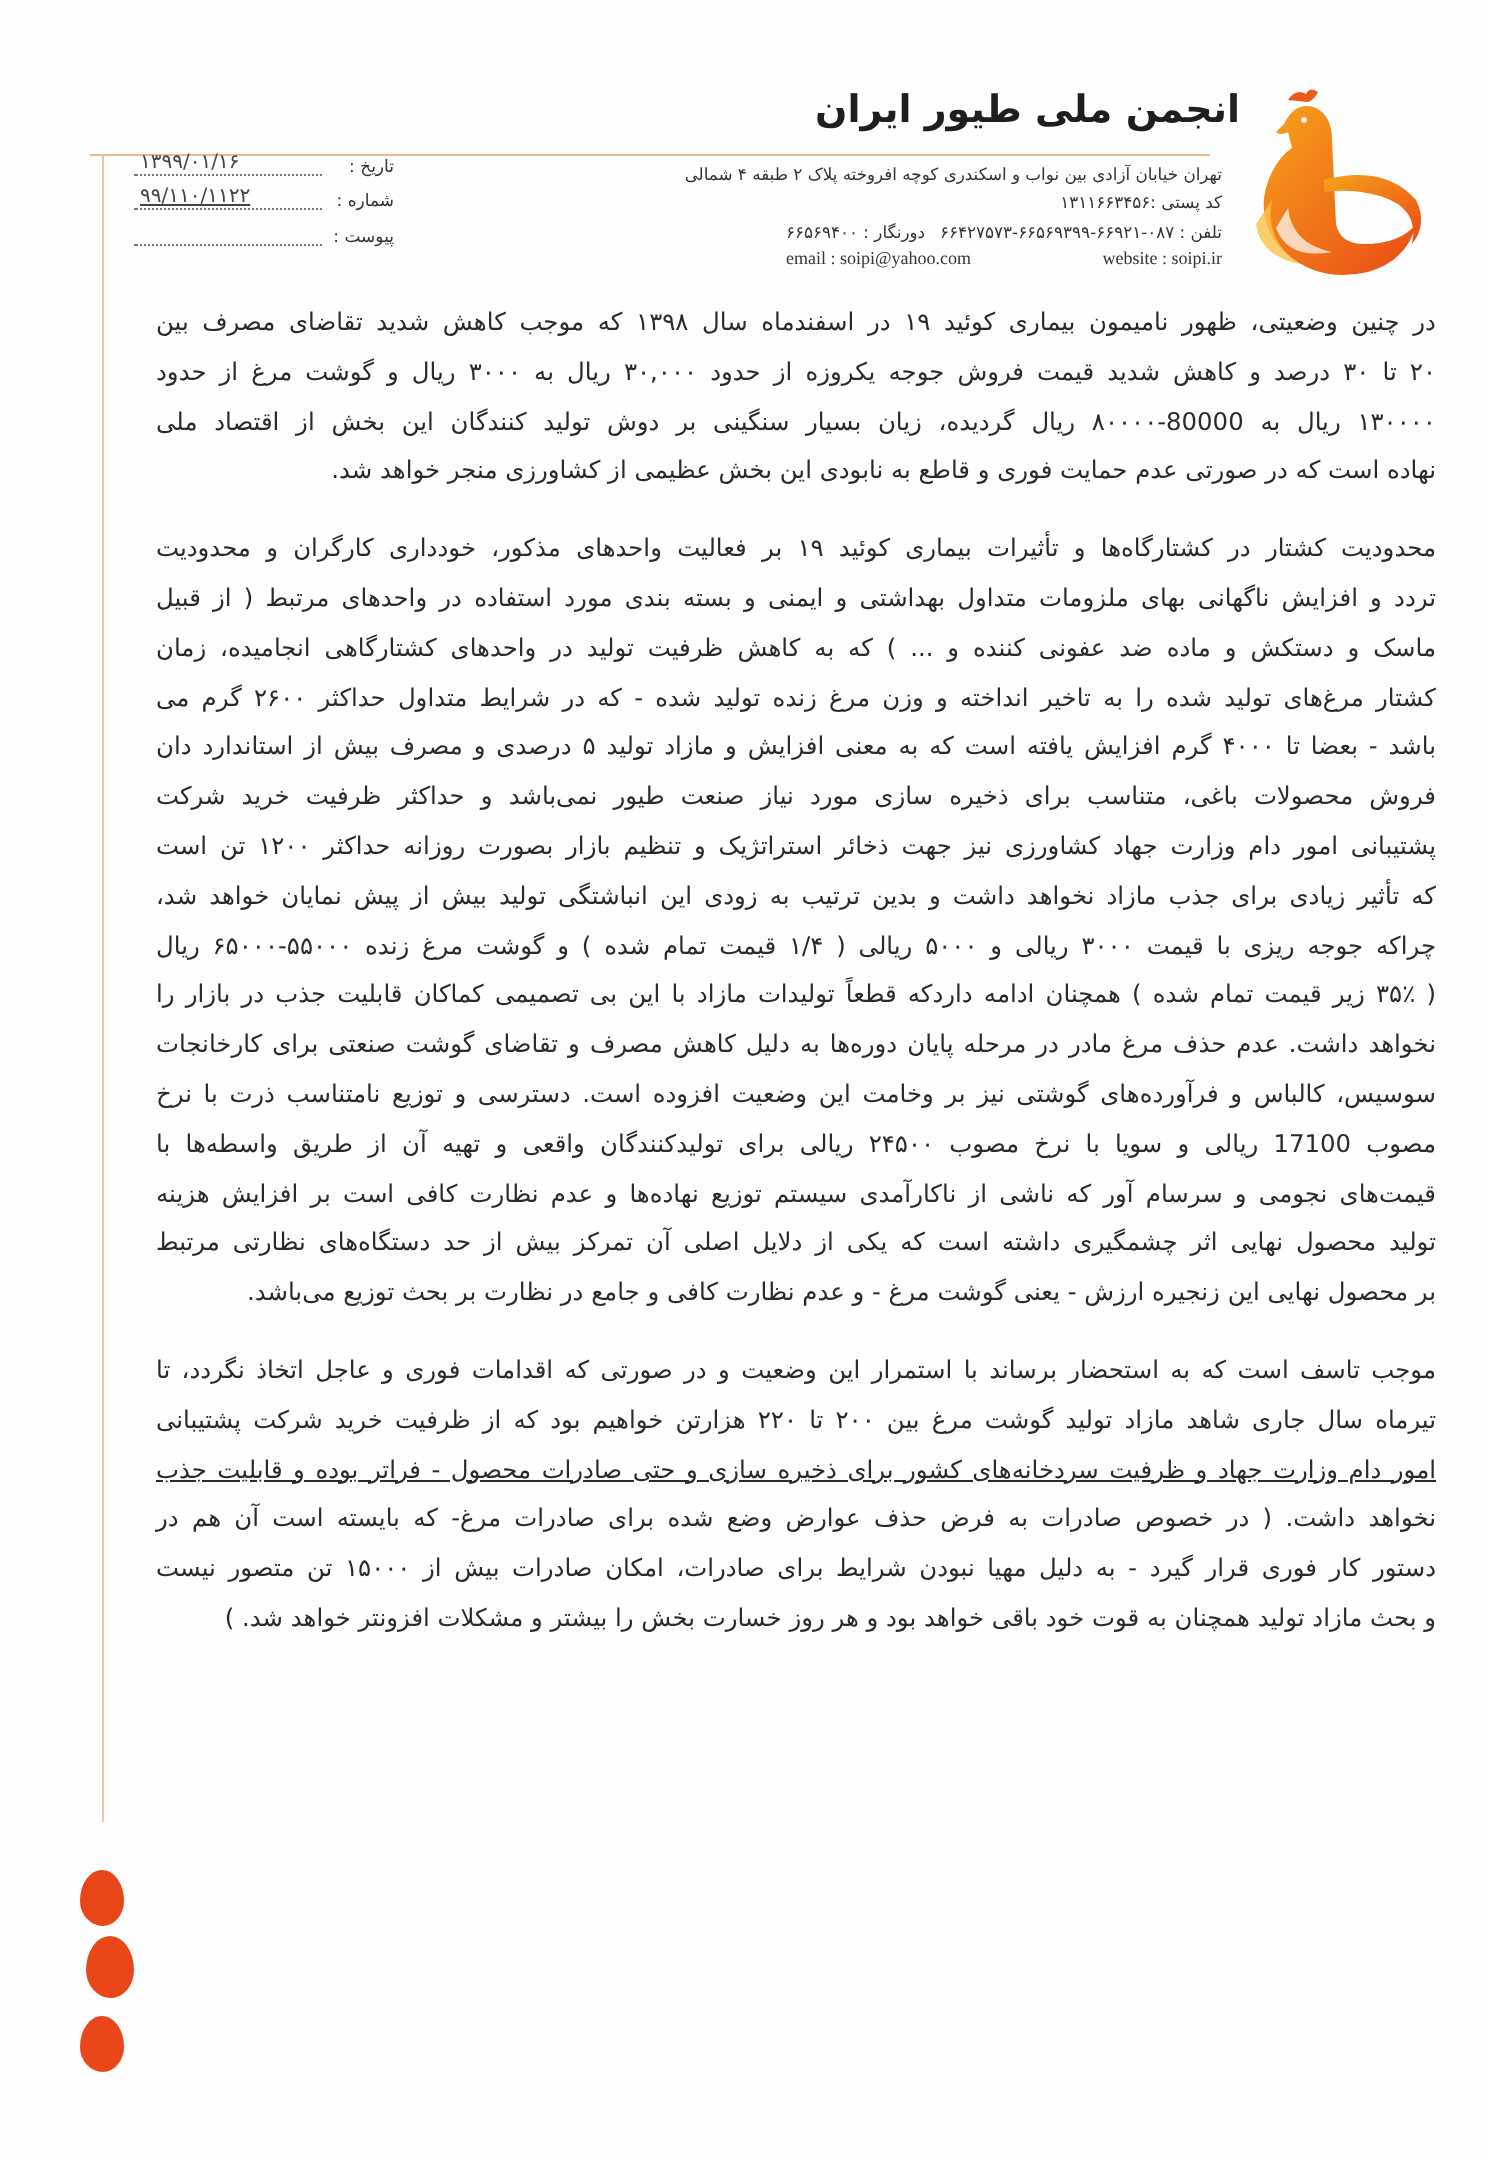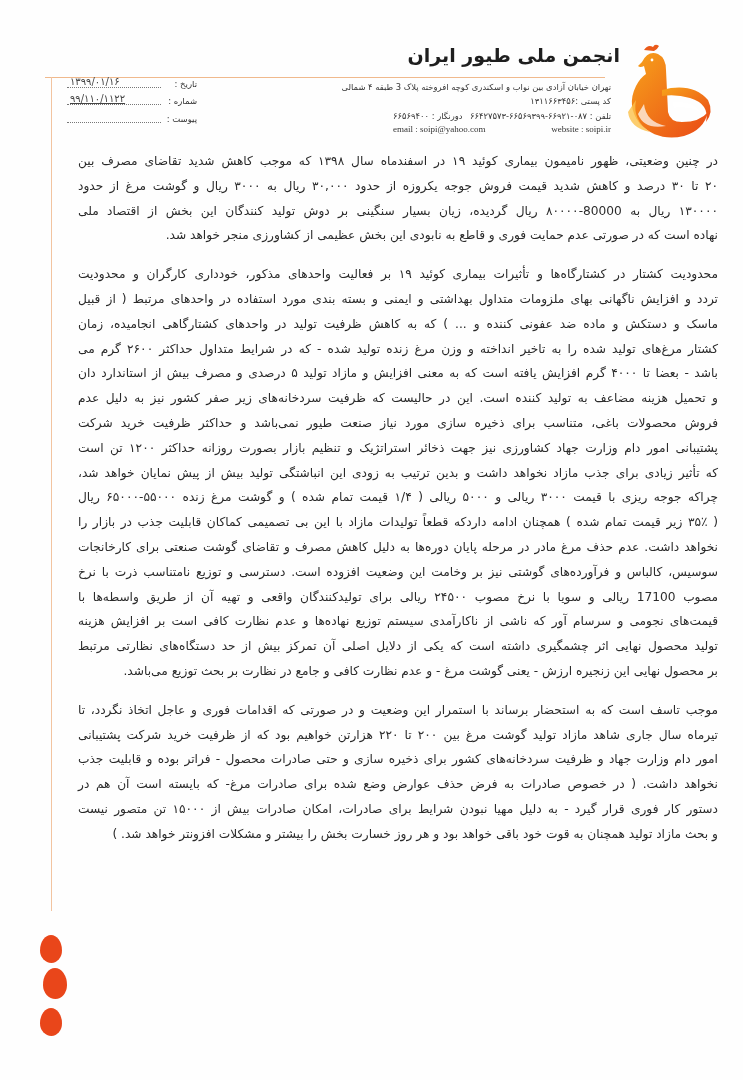--- a/index.html
+++ b/index.html
@@ -56,21 +56,21 @@
     <path d="M14 60 q-4 20 14 32 q-20 -4 -22 -20 z" fill="#fbc04a" opacity="0.8"></path>
     <path d="M22 64 q2 18 22 22 q-22 4 -28 -12 z" fill="#fff" opacity="0.7"></path>
     <path d="M50 62 q22 -2 30 12 q-10 -8 -28 -6 z" fill="#fff" opacity="0.6"></path>
     <circle cx="30" cy="20" r="1.4" fill="#fff"></circle>
   </svg>
 
   <div class="org-name">انجمن ملی طیور ایران</div>
   <div class="header-rule"></div>
   <div class="left-rule"></div>
 
-  <div class="address">تهران خیابان آزادی بین نواب و اسکندری کوچه افروخته  پلاک 3 طبقه ۴ شمالی</div>
+  <div class="address">تهران خیابان آزادی بین نواب و اسکندری کوچه افروخته  پلاک ۲ طبقه ۴ شمالی</div>
   <div class="postal">کد پستی :۱۳۱۱۶۶۳۴۵۶</div>
   <div class="phone">تلفن : ۰۸۷-۶۶۹۲۱-۶۶۵۶۹۳۹۹-۶۶۴۲۷۵۷۳</div>
   <div class="fax">دورنگار : ۶۶۵۶۹۴۰۰</div>
   <div class="website">website : soipi.ir</div>
   <div class="email">email : soipi@yahoo.com</div>
 
   <div class="meta" style="top:76px;">
     <div class="meta-row" style="top:0;">
       <span class="meta-dots"></span>
       <span class="meta-value">۱۳۹۹/۰۱/۱۶</span>
@@ -94,37 +94,36 @@
       <span class="l" style="font-size: 12.2px;">۲۰ تا ۳۰ درصد و کاهش شدید قیمت فروش جوجه یکروزه از حدود ۳۰,۰۰۰ ریال به ۳۰۰۰ ریال و گوشت مرغ از حدود</span>
       <span class="l" style="font-size: 12.2px;">۱۳۰۰۰۰ ریال به 80000-۸۰۰۰۰ ریال گردیده، زیان بسیار سنگینی بر دوش تولید کنندگان این بخش از اقتصاد ملی</span>
       <span class="l last" style="font-size: 12.2px;">نهاده است که در صورتی عدم حمایت فوری و قاطع به نابودی این بخش عظیمی از کشاورزی منجر خواهد شد.</span>
     </p>
     <p class="para">
       <span class="l" style="font-size: 12.2px;">محدودیت کشتار در کشتارگاه‌ها و تأثیرات بیماری کوئید ۱۹ بر فعالیت واحدهای مذکور، خودداری کارگران و محدودیت</span>
       <span class="l" style="font-size: 12.2px;">تردد و افزایش ناگهانی بهای ملزومات متداول بهداشتی و ایمنی و بسته بندی مورد استفاده در واحدهای مرتبط ( از قبیل</span>
       <span class="l" style="font-size: 12.2px;">ماسک و دستکش و ماده ضد عفونی کننده و ... ) که به کاهش ظرفیت تولید در واحدهای کشتارگاهی انجامیده، زمان</span>
       <span class="l" style="font-size: 12.2px;">کشتار مرغ‌های تولید شده را به تاخیر انداخته و وزن مرغ زنده تولید شده - که در شرایط متداول حداکثر ۲۶۰۰ گرم می</span>
       <span class="l" style="font-size: 12.2px;">باشد - بعضا تا ۴۰۰۰ گرم افزایش یافته است که به معنی افزایش و مازاد تولید ۵ درصدی و مصرف بیش از استاندارد دان</span>
-      <span class="l" style="font-size: 12.2px;">و تحمیل هزینه مضاعف به تولید کننده است. این در حالیست که ظرفیت سردخانه‌های زیر صفر کشور نیز به دلیل عدم</span>
       <span class="l" style="font-size: 12.2px;">فروش محصولات باغی، متناسب برای ذخیره سازی مورد نیاز صنعت طیور نمی‌باشد و حداکثر ظرفیت خرید شرکت</span>
       <span class="l" style="font-size: 12.2px;">پشتیبانی امور دام وزارت جهاد کشاورزی نیز جهت ذخائر استراتژیک و تنظیم بازار بصورت روزانه حداکثر ۱۲۰۰ تن است</span>
       <span class="l" style="font-size: 12.2px;">که تأثیر زیادی برای جذب مازاد نخواهد داشت و بدین ترتیب به زودی این انباشتگی تولید بیش از پیش نمایان خواهد شد،</span>
       <span class="l" style="font-size: 12.2px;">چراکه جوجه ریزی با قیمت ۳۰۰۰ ریالی و ۵۰۰۰ ریالی ( ۱/۴ قیمت تمام شده ) و گوشت مرغ زنده ۵۵۰۰۰-۶۵۰۰۰ ریال</span>
       <span class="l" style="font-size: 12.2px;">( ۳۵٪ زیر قیمت تمام شده ) همچنان ادامه داردکه قطعاً تولیدات مازاد با این بی تصمیمی کماکان قابلیت جذب در بازار را</span>
       <span class="l" style="font-size: 12.2px;">نخواهد داشت. عدم حذف مرغ مادر در مرحله پایان دوره‌ها به دلیل کاهش مصرف و تقاضای گوشت صنعتی برای کارخانجات</span>
       <span class="l" style="font-size: 12.2px;">سوسیس، کالباس و فرآورده‌های گوشتی نیز بر وخامت این وضعیت افزوده است. دسترسی و توزیع نامتناسب ذرت با نرخ</span>
       <span class="l" style="font-size: 12.2px;">مصوب 17100 ریالی و سویا با نرخ مصوب ۲۴۵۰۰ ریالی برای تولیدکنندگان واقعی و تهیه آن از طریق واسطه‌ها با</span>
       <span class="l" style="font-size: 12.2px;">قیمت‌های نجومی و سرسام آور که ناشی از ناکارآمدی سیستم توزیع نهاده‌ها و عدم نظارت کافی است بر افزایش هزینه</span>
       <span class="l" style="font-size: 12.2px;">تولید محصول نهایی اثر چشمگیری داشته است که یکی از دلایل اصلی آن تمرکز بیش از حد دستگاه‌های نظارتی مرتبط</span>
       <span class="l last" style="font-size: 12.2px;">بر محصول نهایی این زنجیره ارزش - یعنی گوشت مرغ - و عدم نظارت کافی و جامع در نظارت بر بحث توزیع می‌باشد.</span>
     </p>
     <p class="para">
       <span class="l" style="font-size: 12.2px;">موجب تاسف است که به استحضار برساند با استمرار این وضعیت و در صورتی که اقدامات فوری و عاجل اتخاذ نگردد، تا</span>
       <span class="l" style="font-size: 12.2px;">تیرماه سال جاری شاهد مازاد تولید گوشت مرغ بین ۲۰۰ تا ۲۲۰ هزارتن خواهیم بود که از ظرفیت خرید شرکت پشتیبانی</span>
-      <span class="l" style="font-size: 12.2px;">امور دام وزارت جهاد و ظرفیت سردخانه‌های کشور برای ذخیره سازی و حتی صادرات محصول - فراتر بوده و قابلیت جذب</span>
+      <span class="l" style="font-size: 12.2px; text-decoration: underline;">امور دام وزارت جهاد و ظرفیت سردخانه‌های کشور برای ذخیره سازی و حتی صادرات محصول - فراتر بوده و قابلیت جذب</span>
       <span class="l" style="font-size: 12.2px;">نخواهد داشت. ( در خصوص صادرات به فرض حذف عوارض وضع شده برای صادرات مرغ- که بایسته است آن هم در</span>
       <span class="l" style="font-size: 12.2px;">دستور کار فوری قرار گیرد - به دلیل مهیا نبودن شرایط برای صادرات، امکان صادرات بیش از ۱۵۰۰۰ تن متصور نیست</span>
       <span class="l last" style="font-size: 12.2px;">و بحث مازاد تولید همچنان به قوت خود باقی خواهد بود و هر روز خسارت بخش را بیشتر و مشکلات افزونتر خواهد شد. )</span>
     </p>
   </div>
 
   <div class="dot" style="left:40px; top:935px;"></div>
   <div class="dot" style="left:43px; top:968px; width:24px; height:31px;"></div>
   <div class="dot" style="left:40px; top:1008px;"></div>
 </div>

